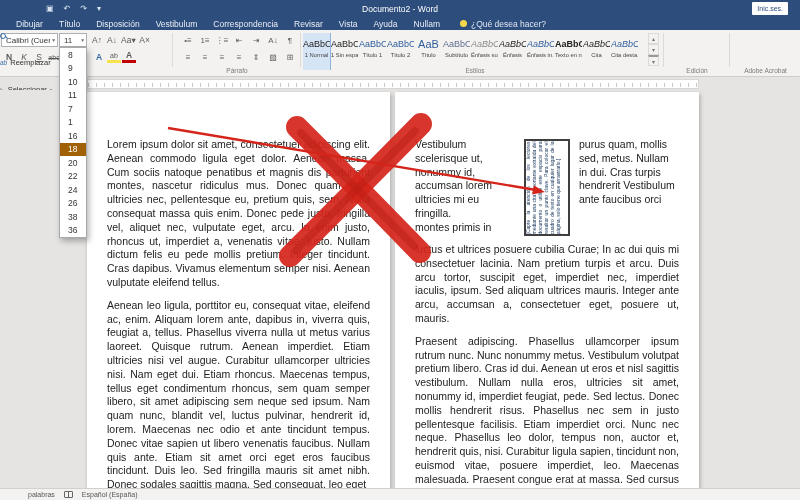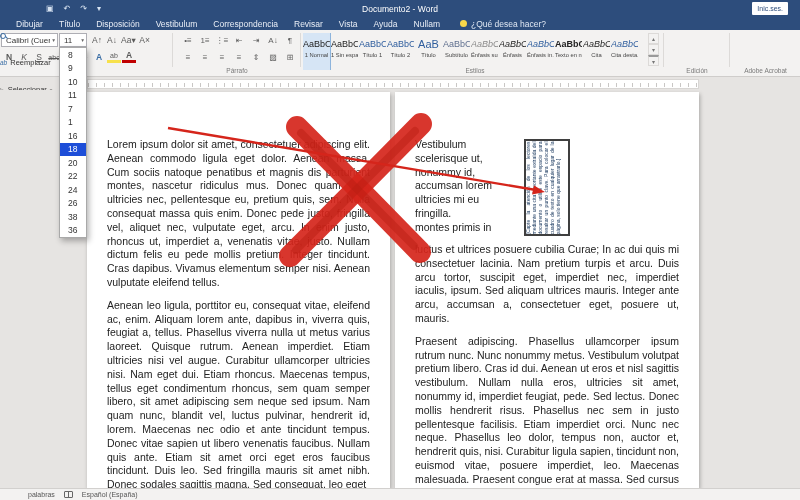--- a/index.html
+++ b/index.html
@@ -96,21 +96,21 @@
   #quotebox{width:46px;height:97px;border:2px solid #3f3f3f;flex:none;position:relative;overflow:hidden;margin-top:1px}
   #quotetext{position:absolute;left:50%;top:50%;width:93px;height:44px;
              transform:translate(-50%,-50%) rotate(-90deg);
              font-size:5px;line-height:6.1px;color:#17365d;text-align:justify}
 
   
   #annot{position:absolute;left:0;top:0;width:800px;height:500px;pointer-events:none;z-index:40}
   #size-dd{left:59px;top:47px;width:28px;background:#fff;border:1px solid #a9a9a9;
            box-shadow:2px 3px 6px rgba(0,0,0,.3);z-index:60}
   .dd-item{height:13.5px;font-size:8.5px;color:#333;display:flex;align-items:center;padding-left:8px}
-  .dd-item.hl{background:#1d4ed8;color:#fff}
+  .dd-item.hl{background:#a16207;color:#fff}
 
   
   #statusbar{left:0;top:488px;width:800px;height:12px;background:#f3f2f1;border-top:1px solid #d2d0ce;
              display:flex;align-items:center;gap:9px;padding-left:28px;font-size:7px;color:#555}
   .book{width:9px;height:7px;border:1px solid #666;border-radius:1px;position:relative;flex:none}
   .book::after{content:"";position:absolute;left:50%;top:0;bottom:0;width:1px;background:#666}
 </style>
 </head>
 <body>
 
@@ -298,20 +298,21 @@
     </div>
     <div id="page2" class="page" data-name="document-page-2">
       <div id="wraprow" data-name="text-wrap-row">
         <div id="colL" data-name="wrap-column-left">
           <div class="colp" data-name="wrap-text-left-a">Vestibulum scelerisque ut, nonummy id, accumsan lorem ultricies mi eu fringilla.</div>
           <div class="colp" data-name="wrap-text-left-b">montes primis in</div>
         </div>
         <div id="quotebox" data-name="quote-text-box">
           <div id="quotetext" data-name="quote-text">[Capte la atención de los lectores mediante una cita importante extraída del documento o utilice este espacio para resaltar un punto clave. Para colocar el cuadro de texto en cualquier lugar de la página, solo tiene que arrastrarlo.]</div>
         </div>
+        <div id="colR" class="colp" data-name="wrap-text-right">purus quam, mollis sed, metus. Nullam in dui. Cras turpis hendrerit Vestibulum ante faucibus orci</div>
       </div>
       <p class="docp" data-name="body-paragraph-3">luctus et ultrices posuere cubilia Curae; In ac dui quis mi consectetuer lacinia. Nam pretium turpis et arcu. Duis arcu tortor, suscipit eget, imperdiet nec, imperdiet iaculis, ipsum. Sed aliquam ultrices mauris. Integer ante arcu, accumsan a, consectetuer eget, posuere ut, mauris.</p>
       <p class="docp" data-name="body-paragraph-4">Praesent adipiscing. Phasellus ullamcorper ipsum rutrum nunc. Nunc nonummy metus. Vestibulum volutpat pretium libero. Cras id dui. Aenean ut eros et nisl sagittis vestibulum. Nullam nulla eros, ultricies sit amet, nonummy id, imperdiet feugiat, pede. Sed lectus. Donec mollis hendrerit risus. Phasellus nec sem in justo pellentesque facilisis. Etiam imperdiet orci. Nunc nec neque. Phasellus leo dolor, tempus non, auctor et, hendrerit quis, nisi. Curabitur ligula sapien, tincidunt non, euismod vitae, posuere imperdiet, leo. Maecenas malesuada. Praesent congue erat at massa. Sed cursus turpis vitae tortor. Donec posuere vulputate arcu.</p>
     </div>
   </div>
 
   <svg id="annot" data-name="red-annotations" viewBox="0 0 800 500">
     <g data-name="red-x-mark" stroke-linecap="round" fill="none">
       <path d="M297 127 Q352 182 420 252" stroke="#d5251b" stroke-width="22" opacity="0.92"></path>
       <path d="M421 124 Q358 188 290 256" stroke="#d5251b" stroke-width="22" opacity="0.92"></path>

